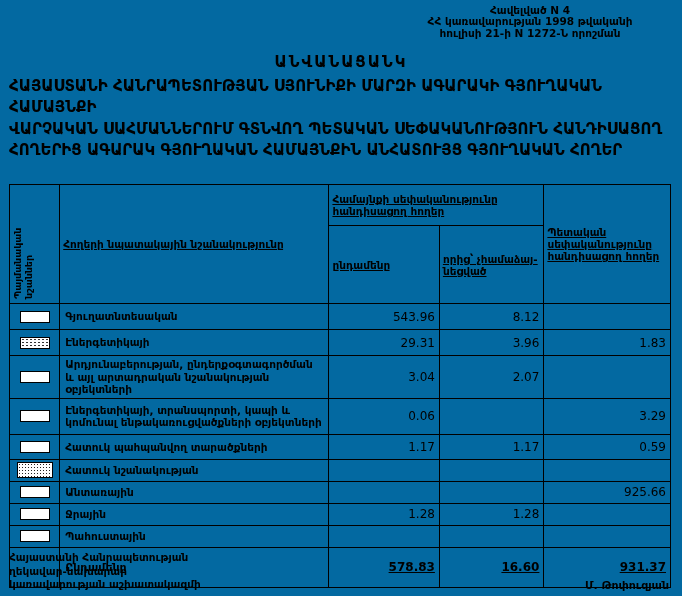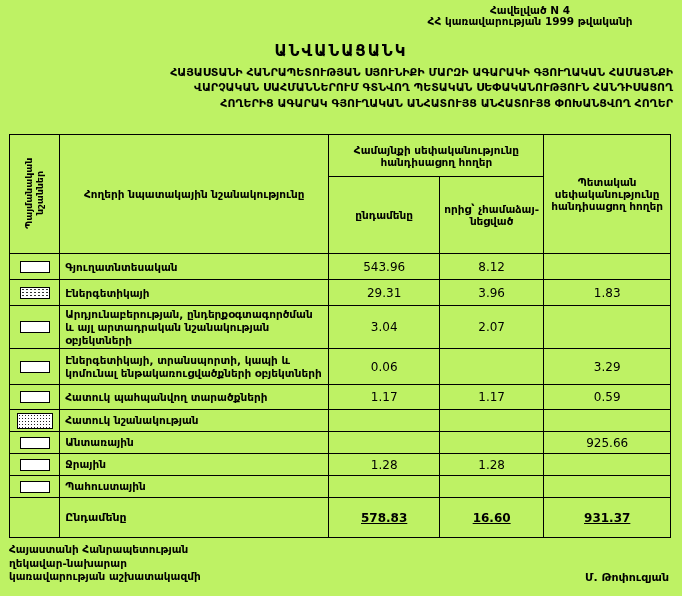--- a/index.html
+++ b/index.html
@@ -3,81 +3,82 @@
 <meta charset="utf-8">
 <style>
   * { margin:0; padding:0; box-sizing:border-box; }
   html,body { background:#fff; }
   body {
     width:682px; height:596px;
     font-family:"DejaVu Sans", sans-serif;
     color:#000;
     overflow:hidden;
   }
-  .page { position:relative; width:682px; height:596px; padding:5px 9px 0 9px; background:#bef264; }
+  .page { position:relative; width:682px; height:596px; padding:5px 9px 0 9px; background:#0369a1; }
 
   .annex { width:250px; margin-left:auto; margin-right:18px; text-align:center;
            font-size:10.5px; font-weight:700; line-height:1.08; }
 
   .title { text-align:center; font-size:15px; font-weight:700; letter-spacing:2px; margin-top:14px; }
 
-  .subtitle { text-align:right; font-size:11px; font-weight:700; line-height:1.42; margin-top:5px; }
+  .subtitle { text-align:left; font-size:15px; font-weight:700; line-height:1.42; margin-top:5px; }
 
   table.land-table { border-collapse:collapse; table-layout:fixed; width:662px; margin-top:23px; }
   .land-table th, .land-table td { border:1px solid #000; vertical-align:middle; }
-  .land-table th { font-size:10.5px; font-weight:700; padding:2px 3px; text-align:center; }
+  .land-table th { font-size:10.5px; font-weight:700; padding:2px 3px; text-align:left;text-decoration:underline; }
 
   .hdr-row1 { height:40px; }
   .hdr-row2 { height:76px; }
 
   .vcell { padding:0; }
   .vertical {
     display:inline-block;
     writing-mode:vertical-rl;
     transform:rotate(180deg);
     font-size:9.5px; font-weight:700; line-height:1.15;
     max-height:112px;
   }
 
-  .num { text-align:center; font-size:12px; font-weight:400; padding:2px 4px; }
+  .num { text-align:right; font-size:12px; font-weight:400; padding:2px 4px; }
   .label-cell { font-size:10.5px; font-weight:700; padding:2px 5px; line-height:1.2; text-align:left; }
   .sym-cell { text-align:center; padding:2px; }
 
   .sym { width:30px; height:12px; border:1px solid #000; margin:0 auto; background:#fff; }
   .sym-dotted { background-image:radial-gradient(circle, #333 0.7px, transparent 0.9px); background-size:4px 3px; }
   .sym-hatched { width:36px; height:16px; background-image:radial-gradient(circle, #222 0.8px, transparent 1px); background-size:3px 3px; }
 
   .h26 { height:26px; } .h38 { height:38px; } .h36 { height:36px; }
   .h25 { height:25px; } .h22 { height:22px; }
   .total-row { height:40px; }
   .total-row td { font-weight:700; }
   .total-row .label-cell { font-size:11px; }
   .total-row .num { font-weight:700;text-decoration:underline; }
 
-  .footer { position:absolute; left:9px; right:9px; bottom:12px;
+  .footer { position:absolute; left:9px; right:9px; bottom:4px;
             display:flex; justify-content:space-between; align-items:flex-end; }
   .footer-left { font-size:10.5px; font-weight:700; line-height:1.3; }
   .signature { font-size:11px; font-weight:700; padding-right:4px; }
 </style>
 </head>
 <body>
 
 <div class="page">
 
   <div class="annex">
     <div>Հավելված N 4</div>
-    <div>ՀՀ կառավարության 1999 թվականի</div>
+    <div>ՀՀ կառավարության 1998 թվականի</div>
+    <div>հուլիսի 21-ի N 1272-Ն որոշման</div>
   </div>
 
   <div class="title">ԱՆՎԱՆԱՑԱՆԿ</div>
 
   <div class="subtitle">
     <div>ՀԱՅԱՍՏԱՆԻ ՀԱՆՐԱՊԵՏՈՒԹՅԱՆ ՍՅՈՒՆԻՔԻ  ՄԱՐԶԻ  ԱԳԱՐԱԿԻ ԳՅՈՒՂԱԿԱՆ ՀԱՄԱՅՆՔԻ</div>
     <div>ՎԱՐՉԱԿԱՆ  ՍԱՀՄԱՆՆԵՐՈՒՄ ԳՏՆՎՈՂ  ՊԵՏԱԿԱՆ ՍԵՓԱԿԱՆՈՒԹՅՈՒՆ ՀԱՆԴԻՍԱՑՈՂ</div>
-    <div>ՀՈՂԵՐԻՑ  ԱԳԱՐԱԿ ԳՅՈՒՂԱԿԱՆ ԱՆՀԱՏՈՒՅՑ ԱՆՀԱՏՈՒՅՑ  ՓՈԽԱՆՑՎՈՂ ՀՈՂԵՐ</div>
+    <div>ՀՈՂԵՐԻՑ  ԱԳԱՐԱԿ ԳՅՈՒՂԱԿԱՆ ՀԱՄԱՅՆՔԻՆ ԱՆՀԱՏՈՒՅՑ  ԳՅՈՒՂԱԿԱՆ ՀՈՂԵՐ</div>
   </div>
 
   <table class="land-table">
     <colgroup>
       <col style="width:50px">
         <col style="width:268px">
         <col style="width:110px">
         <col style="width:104px">
         <col style="width:126px">
     </colgroup>

